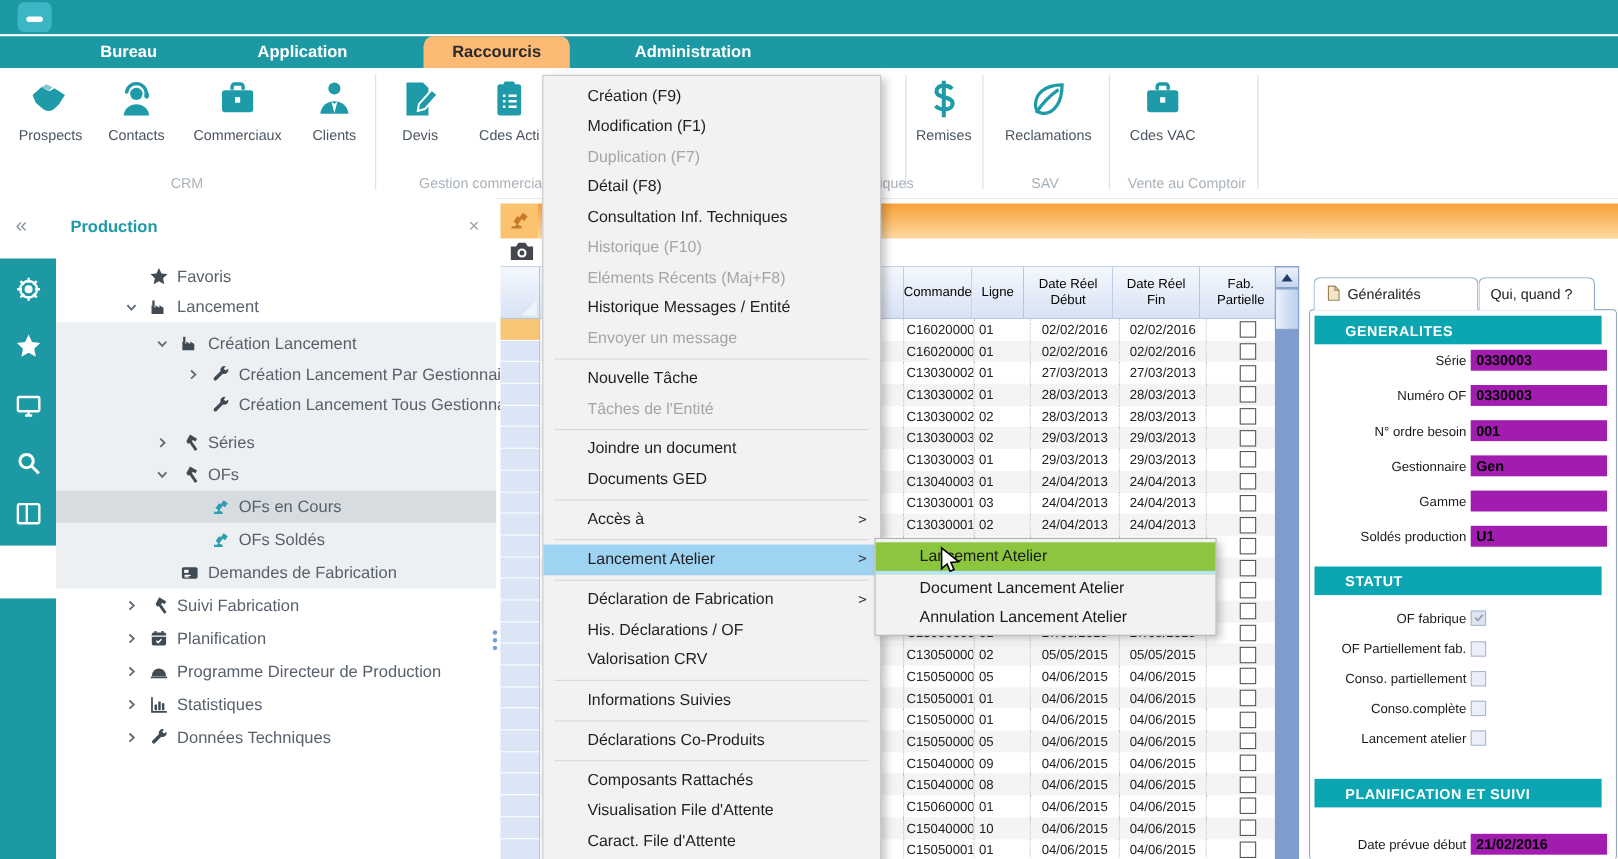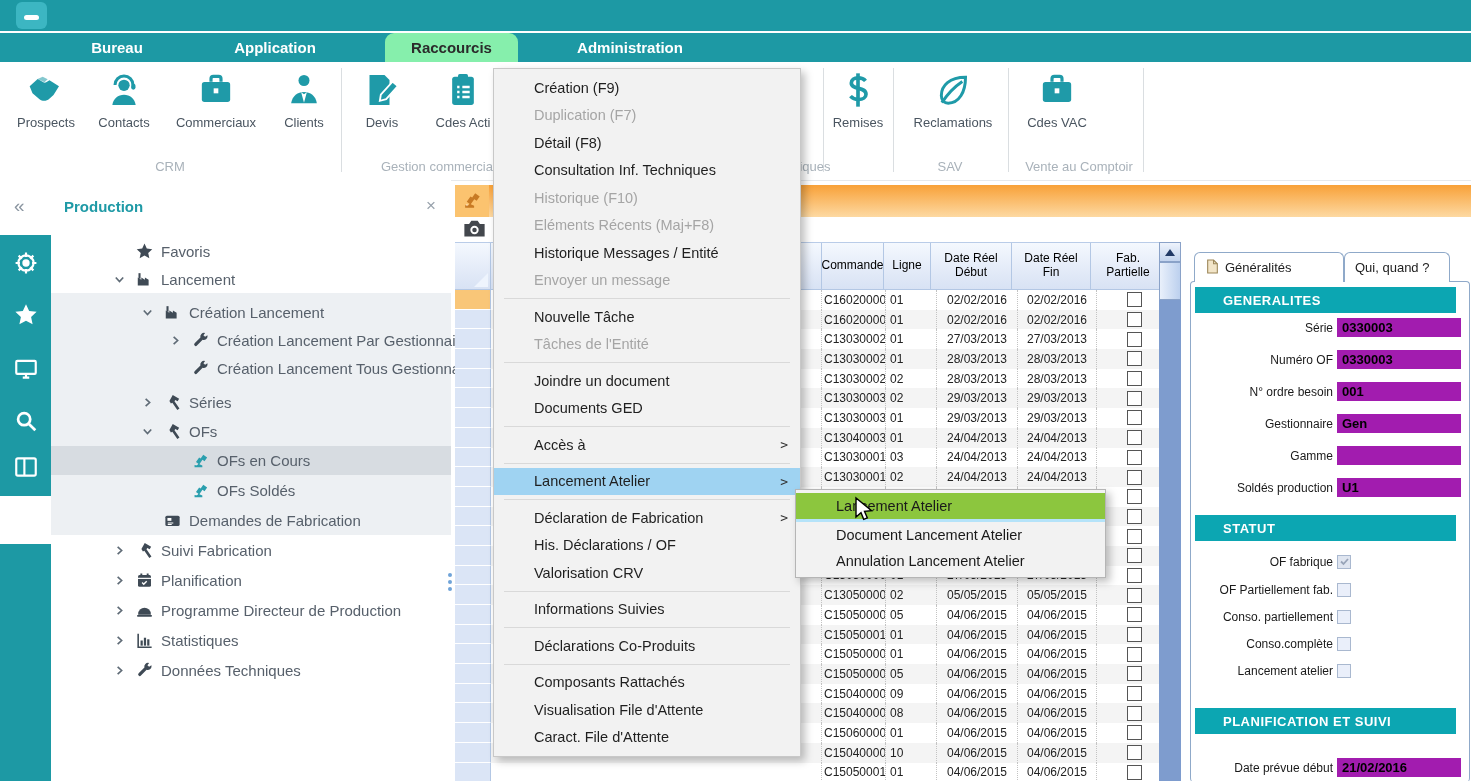--- a/index.html
+++ b/index.html
@@ -6,21 +6,21 @@
   .stage{position:relative;width:1471px;height:781px;background:#fff;overflow:hidden;
          font-family:"Liberation Sans",sans-serif;font-size:13px;color:#333;}
   .abs{position:absolute;}
   
   .titlebar{left:0;top:0;width:1471px;height:31px;background:#1d99a4;border-bottom:2px solid #fff;}
   .app-icon{position:absolute;left:16px;top:2px;width:31px;height:27px;background:#3cb6c2;border-radius:6px;}
   .app-icon .dash{position:absolute;left:8px;top:13px;width:15px;height:5px;background:#fff;border-radius:3px;}
   .menubar{left:0;top:33px;width:1471px;height:29px;background:#1d99a4;}
   .mtab{position:absolute;top:0;height:29px;display:flex;align-items:center;justify-content:center;
         color:#fff;font-weight:bold;font-size:15px;cursor:default;}
-  .mtab.active{background:#86efac;color:#2b2b2b;border-radius:9px 9px 0 0;height:29px;}
+  .mtab.active{background:#fdba74;color:#2b2b2b;border-radius:9px 9px 0 0;height:29px;}
   
   .ribbon{left:0;top:62px;width:1471px;height:118px;background:#fff;border-bottom:1px solid #e6e9ec;}
   .ritem{position:absolute;top:8px;width:110px;text-align:center;cursor:default;}
   .ritem .ic svg{width:40px;height:40px;}
   .ritem .ic{display:inline-block;color:#1f9aa8;height:42px;}
   .rlabel{font-size:13px;color:#4a5560;margin-top:2px;white-space:nowrap;}
   .rgl{position:absolute;top:97px;width:200px;text-align:center;color:#a9b2ba;font-size:13px;white-space:nowrap;}
   .rsep{position:absolute;top:6px;width:1px;height:104px;background:#dadee1;}
   
   .sb-header{left:0;top:180px;width:451px;height:55px;background:#fff;}
@@ -734,20 +734,21 @@
       </div>
       <div class="tealbar" style="top: 458px;">PLANIFICATION ET SUIVI</div>
       <div class="frow" style="top: 508px;">
         <div class="flabel">Date prévue début</div>
         <div class="fval">21/02/2016</div>
       </div>
     </div>
 
   <div class="abs cmenu" id="cmenu">
       <div class="mi">Création (F9)</div>
+      <div class="mi">Modification (F1)</div>
       <div class="mi dis">Duplication (F7)</div>
       <div class="mi">Détail (F8)</div>
       <div class="mi">Consultation Inf. Techniques</div>
       <div class="mi dis">Historique (F10)</div>
       <div class="mi dis">Eléments Récents (Maj+F8)</div>
       <div class="mi">Historique Messages / Entité</div>
       <div class="mi dis">Envoyer un message</div>
       <div class="msep"></div>
       <div class="mi">Nouvelle Tâche</div>
       <div class="mi dis">Tâches de l'Entité</div>

